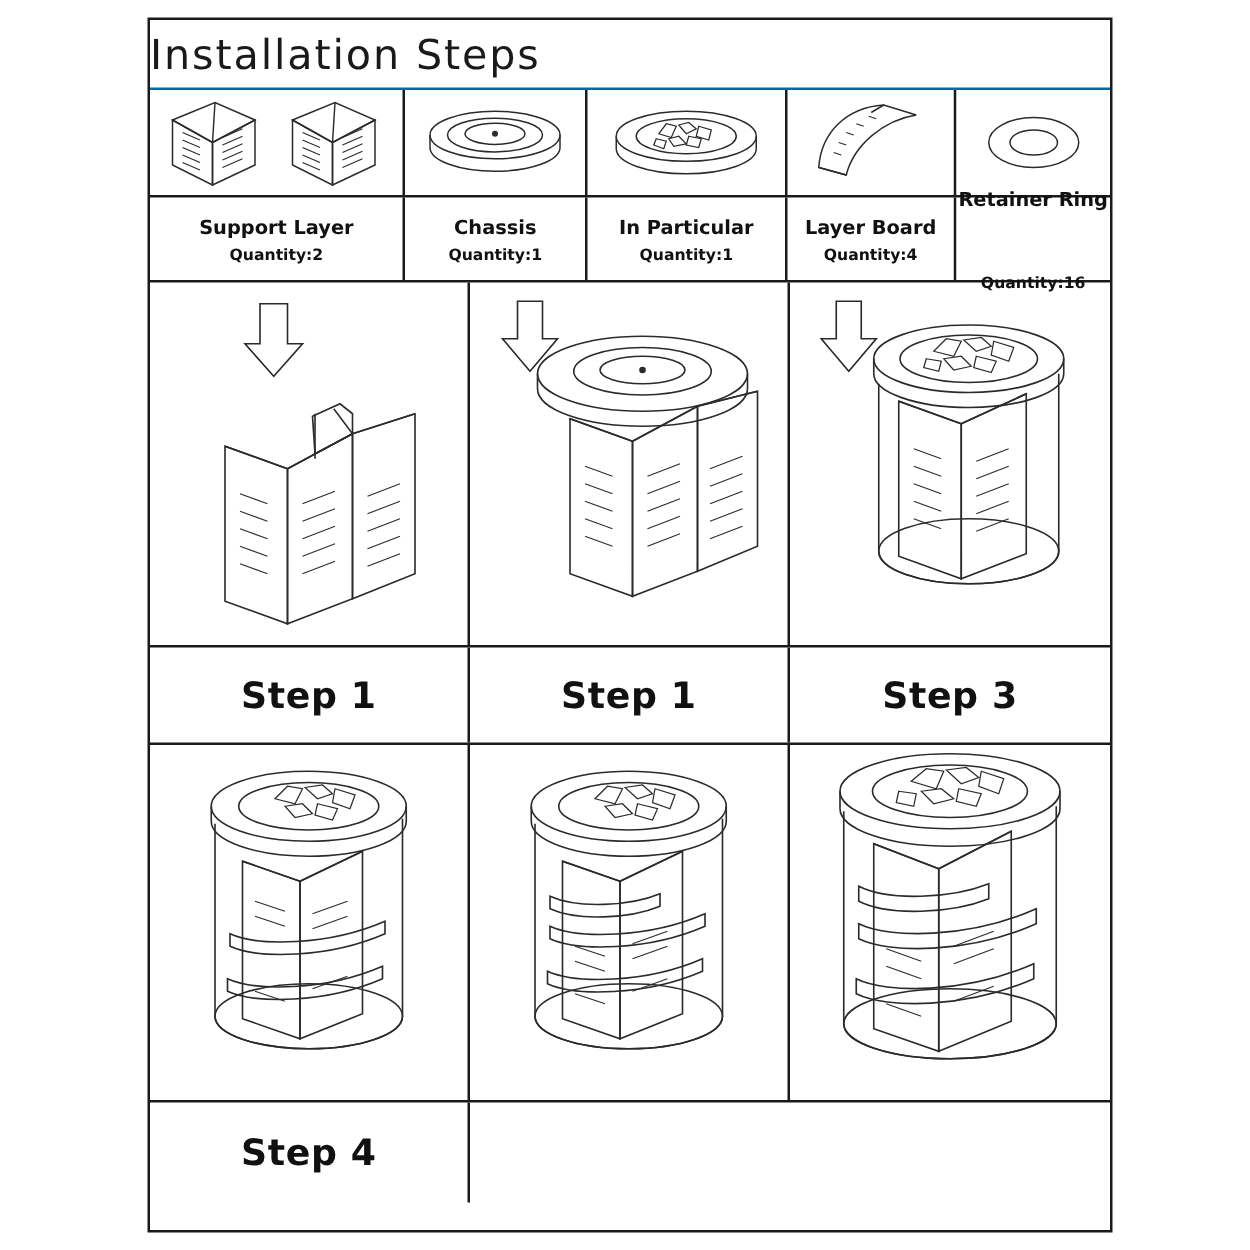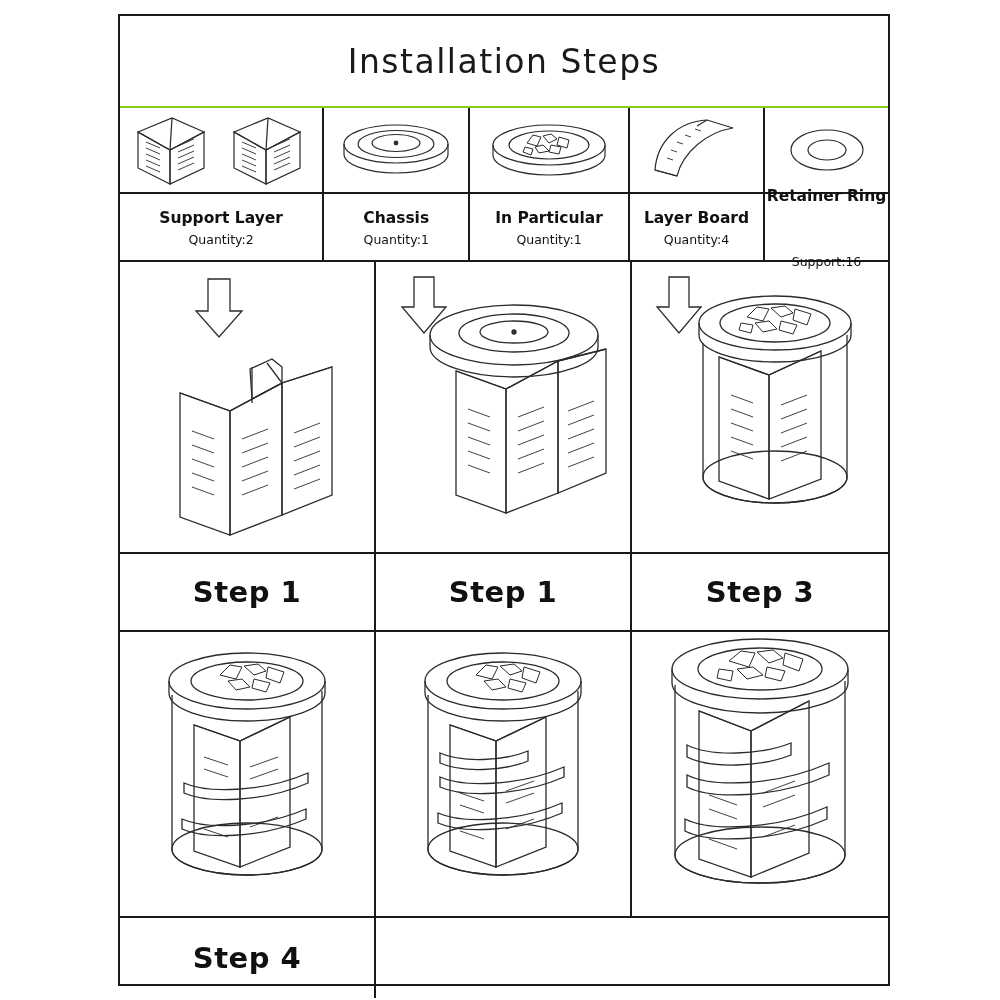--- a/index.html
+++ b/index.html
@@ -19,25 +19,25 @@
     left: 118px;
     top: 14px;
     width: 772px;
     height: 972px;
     border: 2px solid #1a1a1a;
     box-sizing: border-box;
     background: #ffffff;
   }
   
   .title-row {
-    height: 92px;
-    border-bottom: 2px solid #84cc16;
+    height: 56px;
+    border-bottom: 2px solid #0369a1;
     display: flex;
     align-items: center;
-    justify-content: center;
+    justify-content: flex-start;
     box-sizing: border-box;
   }
   .title-text {
     font-size: 33px;
     letter-spacing: 1.5px;
     font-family: "DejaVu Sans", sans-serif;
     color: #1a1a1a;
   }
   
   .parts-img-row {
@@ -73,21 +73,21 @@
   .part-label:last-child { border-right: none; }
   .part-name {
     font-size: 15.5px;
     font-weight: bold;
     color: #111;
     line-height: 1.2;
     white-space: nowrap;
   }
   .part-qty {
     font-size: 12.5px;
-    font-weight: normal;
+    font-weight: bold;
     color: #111;
     margin-top: 4px;
     white-space: nowrap;
   }
   
   .w1 { width: 26.6%; }
   .w2 { width: 19.0%; }
   .w3 { width: 20.8%; }
   .w4 { width: 17.6%; }
   .w5 { width: 16.0%; gap: 44px; }
@@ -236,21 +236,21 @@
     <div class="part-label w3">
       <div class="part-name">In Particular</div>
       <div class="part-qty">Quantity:1</div>
     </div>
     <div class="part-label w4">
       <div class="part-name">Layer Board</div>
       <div class="part-qty">Quantity:4</div>
     </div>
     <div class="part-label w5">
       <div class="part-name">Retainer Ring</div>
-      <div class="part-qty">Support:16</div>
+      <div class="part-qty">Quantity:16</div>
     </div>
   </div>
 
   <div class="steps-row row-a">
 
     <div class="step-cell c1">
       <svg width="250" height="288" viewBox="0 0 250 288" fill="none" stroke="#2b2b2b" stroke-width="1.3">
 
         <g fill="none">
           <path d="M86 16 L108 16 L108 48 L120 48 L97 74 L74 48 L86 48 Z"></path>

